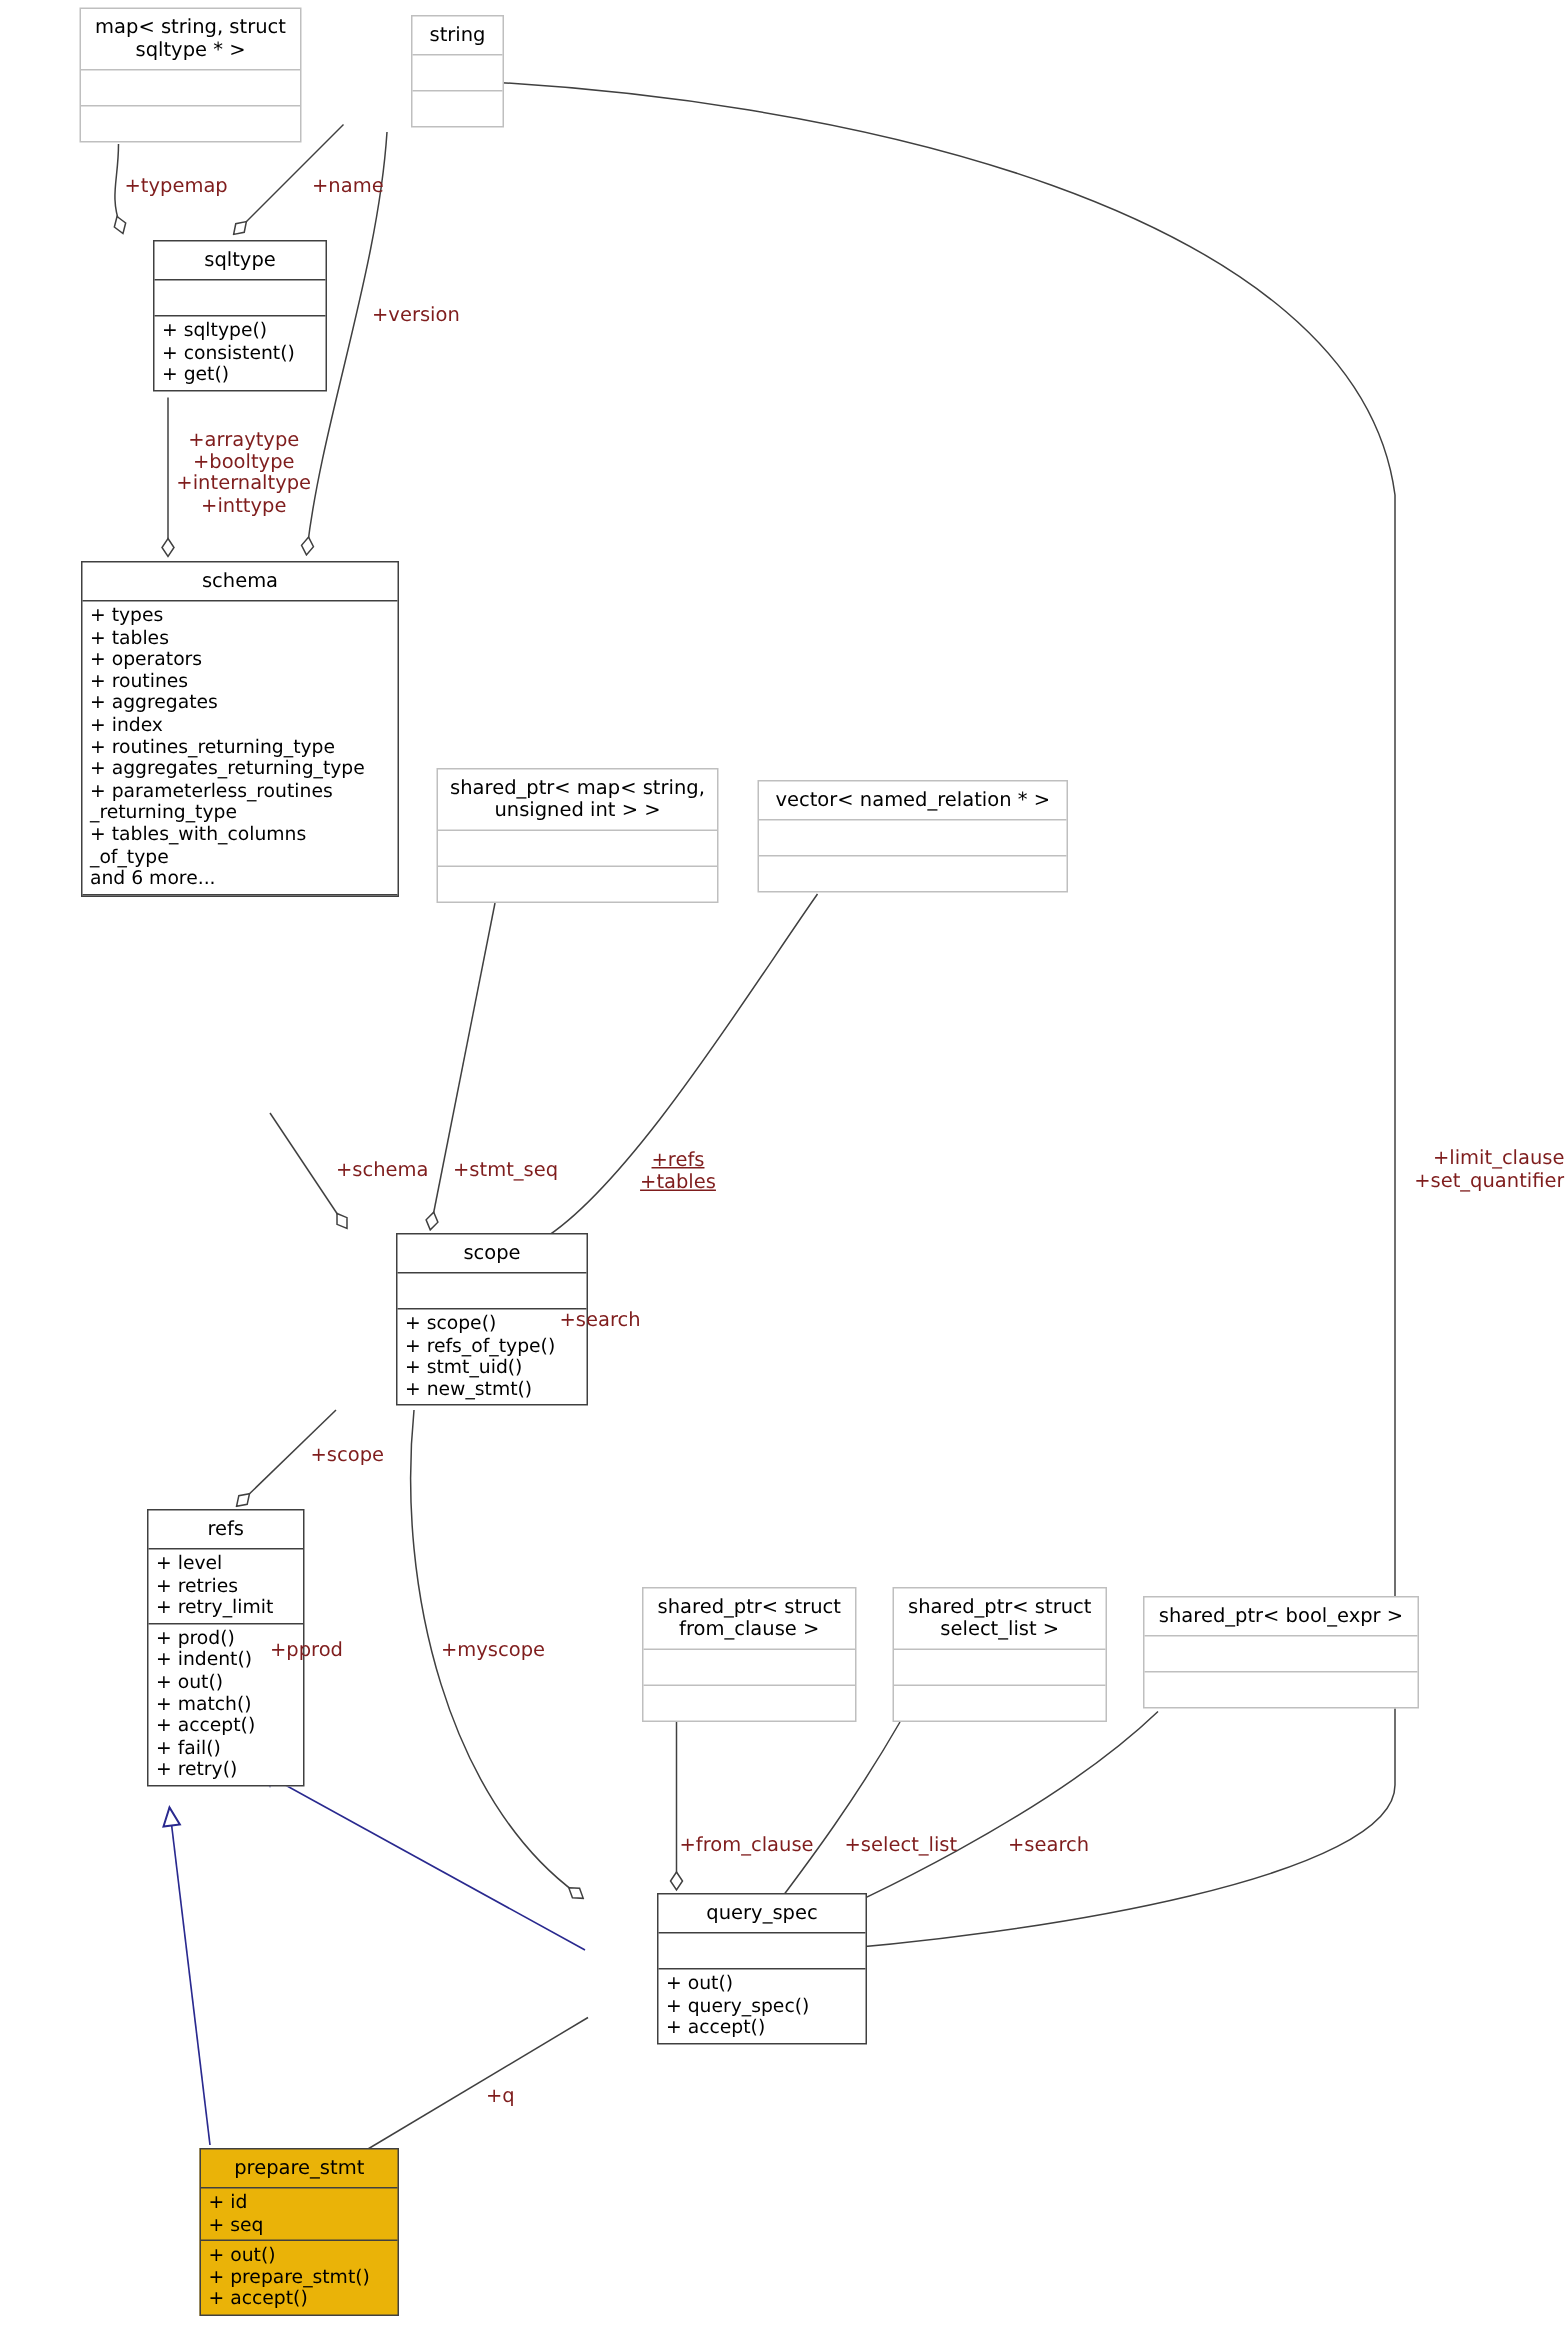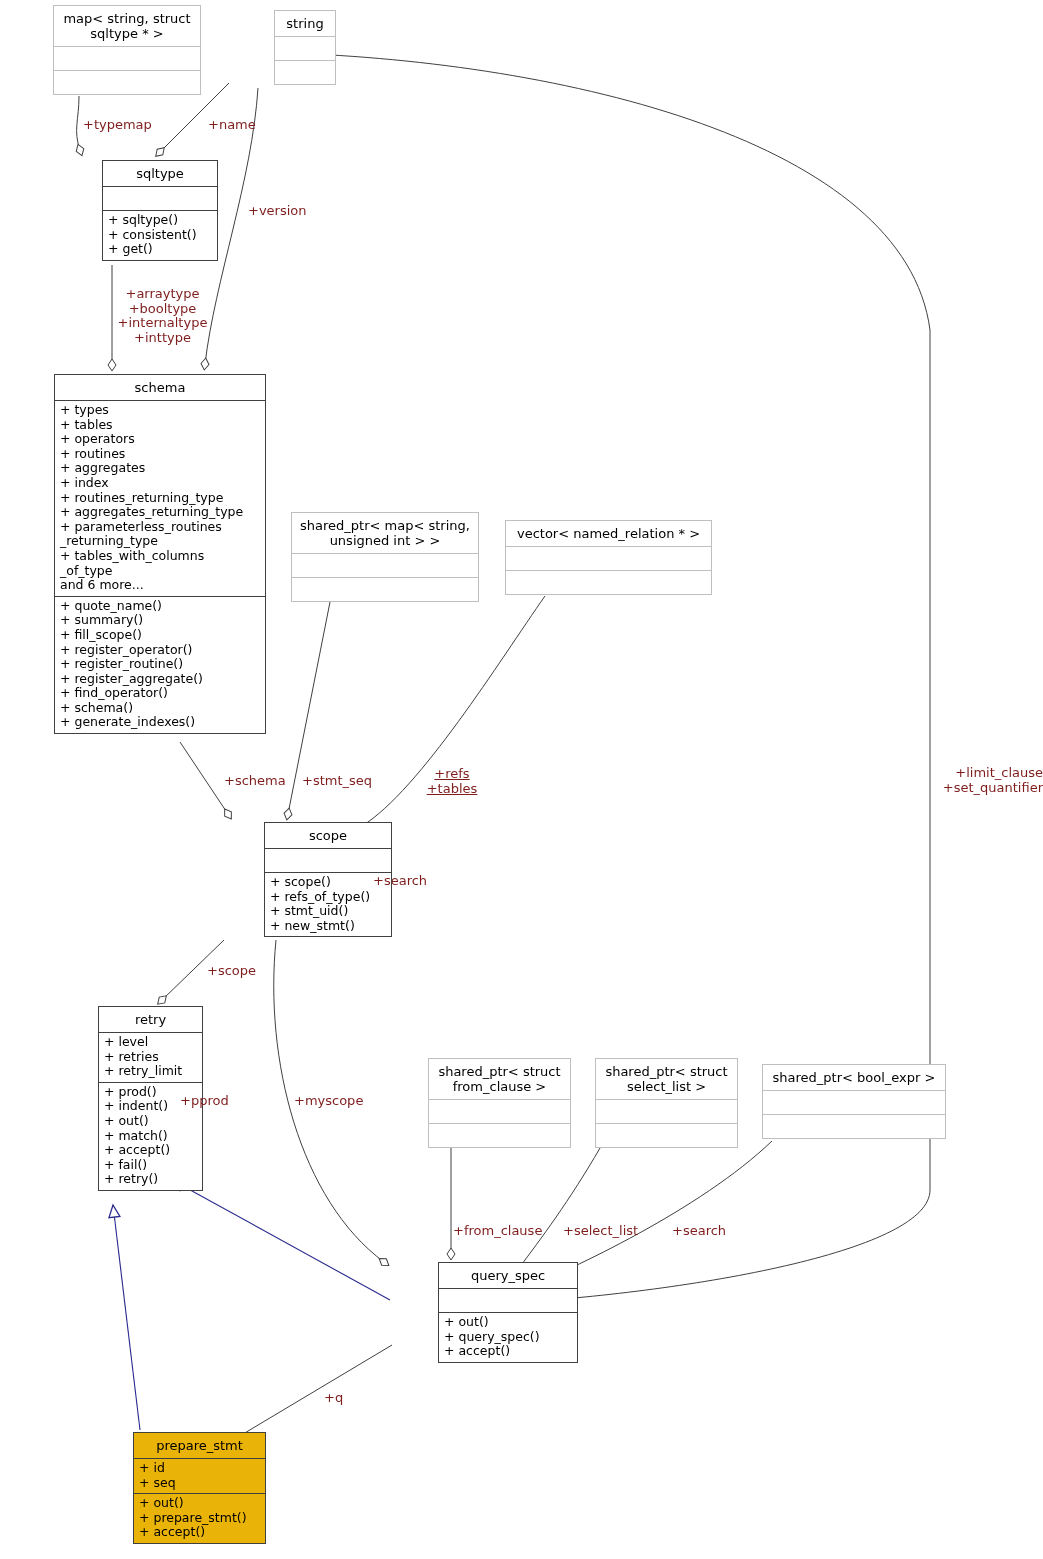--- a/index.html
+++ b/index.html
@@ -178,29 +178,20 @@
 + routines
 + aggregates
 + index
 + routines_returning_type
 + aggregates_returning_type
 + parameterless_routines
 _returning_type
 + tables_with_columns
 _of_type
 and 6 more...</div>
-    <div class="uml-ops">+ quote_name()
-+ summary()
-+ fill_scope()
-+ register_operator()
-+ register_routine()
-+ register_aggregate()
-+ find_operator()
-+ schema()
-+ generate_indexes()</div>
   </div>
 
   <div class="uml-box faint" style="left:457px; top:520px; width:207px;">
     <div class="uml-title">vector&lt; named_relation * &gt;</div>
     <div class="uml-attrs empty"></div>
     <div class="uml-ops empty"></div>
   </div>
 
   <div class="uml-box faint" style="left:243px; top:512px; width:188px;">
     <div class="uml-title">shared_ptr&lt; map&lt; string,
@@ -212,21 +203,21 @@
   <div class="uml-box solid" style="left:216px; top:822px; width:128px;">
     <div class="uml-title">scope</div>
     <div class="uml-attrs empty"></div>
     <div class="uml-ops">+ scope()
 + refs_of_type()
 + stmt_uid()
 + new_stmt()</div>
   </div>
 
   <div class="uml-box solid" style="left:50px; top:1006px; width:105px;">
-    <div class="uml-title">retry</div>
+    <div class="uml-title">refs</div>
     <div class="uml-attrs">+ level
 + retries
 + retry_limit</div>
     <div class="uml-ops">+ prod()
 + indent()
 + out()
 + match()
 + accept()
 + fail()
 + retry()</div>

